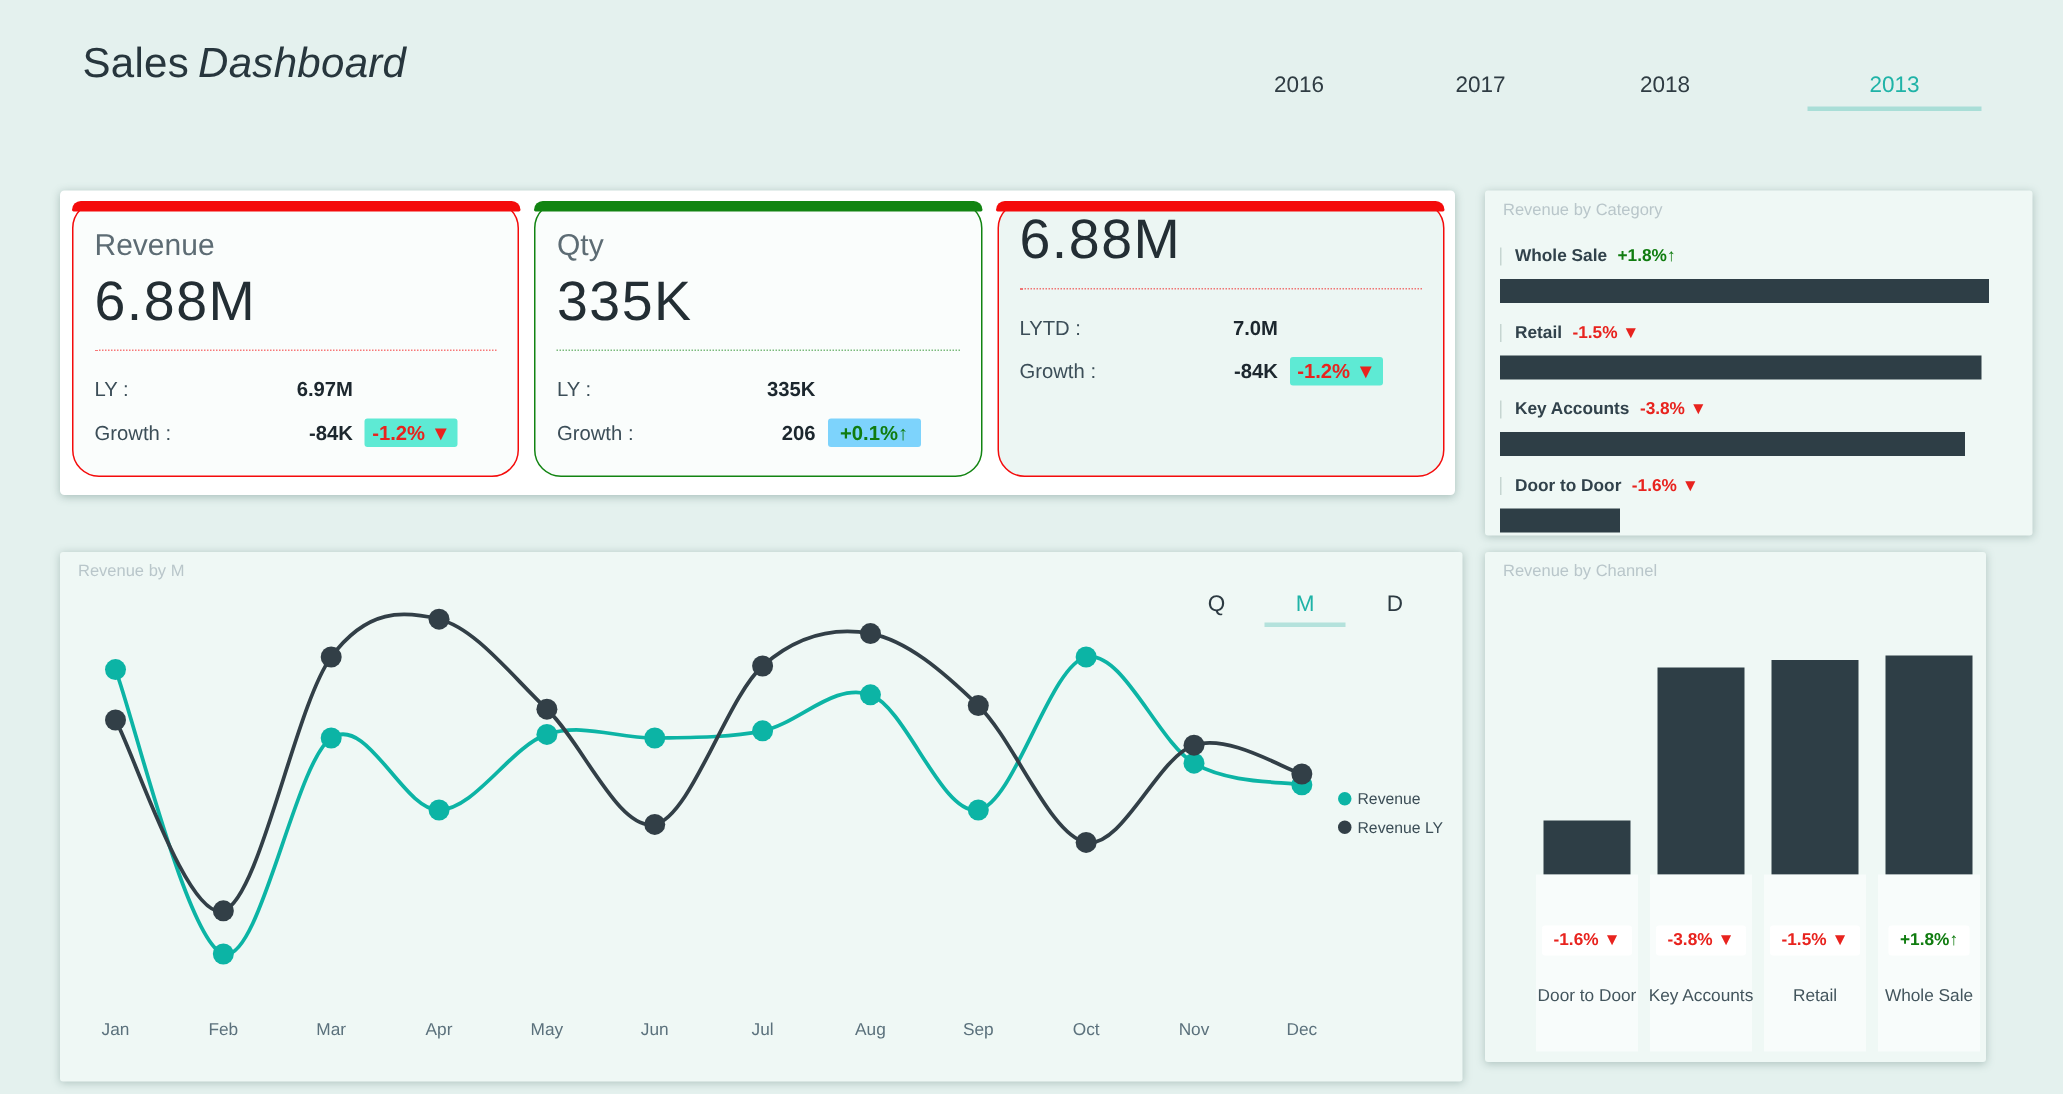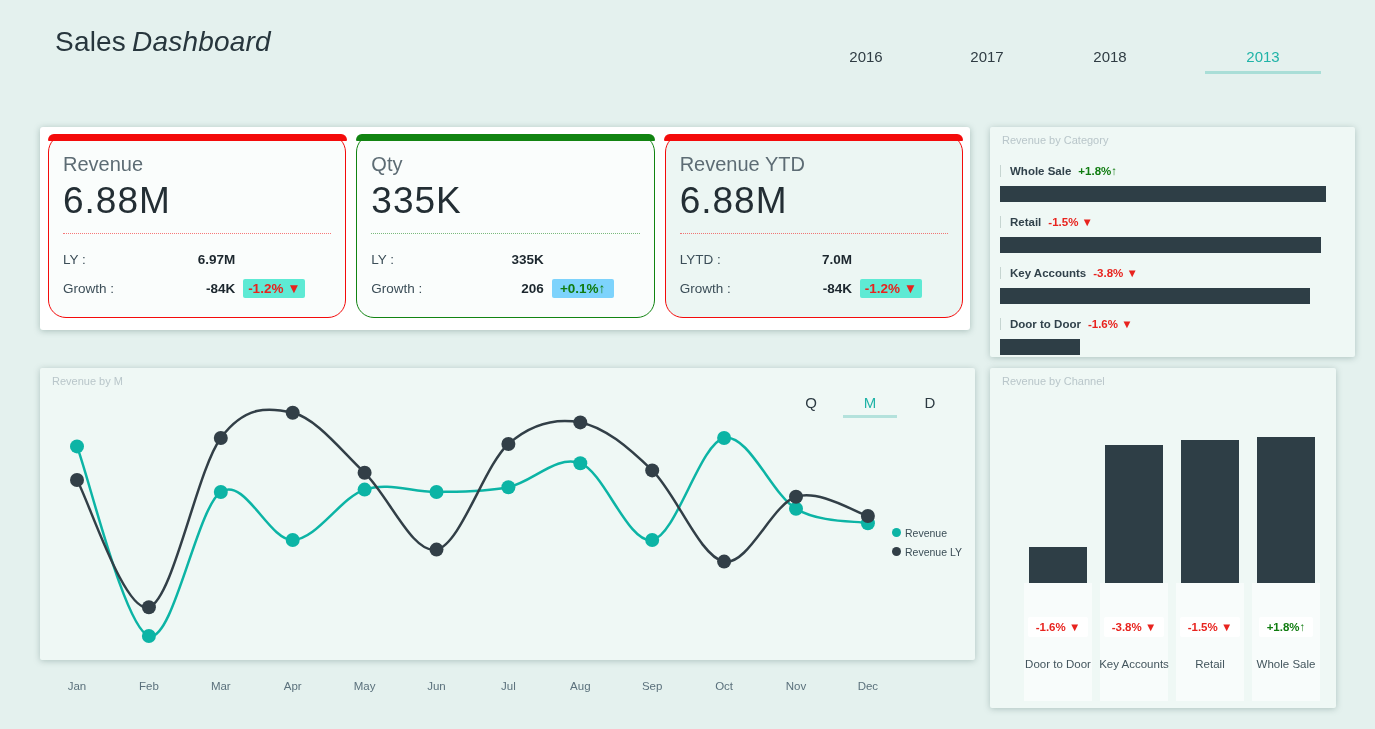--- a/index.html
+++ b/index.html
@@ -46,33 +46,33 @@
   .cat-panel{left:990px;top:127px;width:365px;height:230px;}
   .cat-rows{position:absolute;left:10px;top:24px;right:10px;}
   .cat-row{margin-top:12px;}
   .cat-labelline{display:flex;align-items:center;height:16px;font-size:11.5px;font-weight:700;color:#31424b;}
   .cat-labelline::before{content:"";width:1px;height:12px;background:#c6d5d1;margin-right:9px;}
   .cat-growth{margin-left:7px;font-size:11.5px;font-weight:700;}
   .pos-text{color:#107c10;} .neg-text{color:#e8231e;}
   .cat-bar{margin-top:7px;height:16px;background:#2e3e46;}
 
   
-  .line-panel{left:40px;top:368px;width:935px;height:292px;}
+  .line-panel{left:40px;top:368px;width:935px;height:353px;}
   .gran{position:absolute;top:26px;left:0;width:100%;height:30px;}
   .gran-item{position:absolute;width:30px;text-align:center;font-size:15px;color:#2c3a42;cursor:pointer;}
   .gran-item.active{color:#1fb3a7;}
   .gran-item.active::after{content:"";position:absolute;left:50%;transform:translateX(-50%);bottom:-7px;width:54px;height:3px;background:#b4e2dc;}
   .line-chart-svg{position:absolute;left:0;top:0;}
   .legend{position:absolute;left:852px;top:155px;}
   .legend-item{display:flex;align-items:center;height:19px;cursor:pointer;}
   .legend-dot{width:9px;height:9px;border-radius:50%;margin-right:4px;}
   .legend-label{font-size:10.5px;color:#3c4e57;}
 
   
-  .chan-panel{left:990px;top:368px;width:334px;height:340px;padding-left:12px;}
+  .chan-panel{left:990px;top:368px;width:334px;height:340px;}
   .chan-cols{position:absolute;left:30px;top:0;display:flex;}
   .ch-col{width:76px;display:flex;flex-direction:column;align-items:center;}
   .ch-barzone{height:215px;width:100%;display:flex;justify-content:center;align-items:flex-end;}
   .ch-bar{width:58px;background:#2e3e46;}
   .ch-strip{width:68px;height:118px;background:rgba(255,255,255,.55);display:flex;flex-direction:column;align-items:center;}
   .ch-badge{margin-top:34px;height:20px;line-height:20px;padding:0 8px;background:#ffffff;border-radius:2px;
             font-size:11.5px;font-weight:700;white-space:nowrap;}
   .ch-label{margin-top:21px;font-size:11.5px;color:#43555d;white-space:nowrap;}
 </style>
 </head>
@@ -119,21 +119,20 @@
           </div>
           <div class="kpi-row">
             <span class="krow-label">Growth :</span>
             <span class="krow-value">206</span>
             <span class="gbadge positive">+0.1%↑</span>
           </div>
         </div>
       </div>
       <div class="kpi-card accent-red">
         <div class="kpi-topbar"></div>
-        <h2 class="kpi-title">Revenue YTD</h2>
         <div class="kpi-value">6.88M</div>
         <div class="kpi-rows">
           <div class="kpi-row">
             <span class="krow-label">LYTD :</span>
             <span class="krow-value">7.0M</span>
             <span class="gbadge spacer">&nbsp;</span>
           </div>
           <div class="kpi-row">
             <span class="krow-label">Growth :</span>
             <span class="krow-value">-84K</span>

